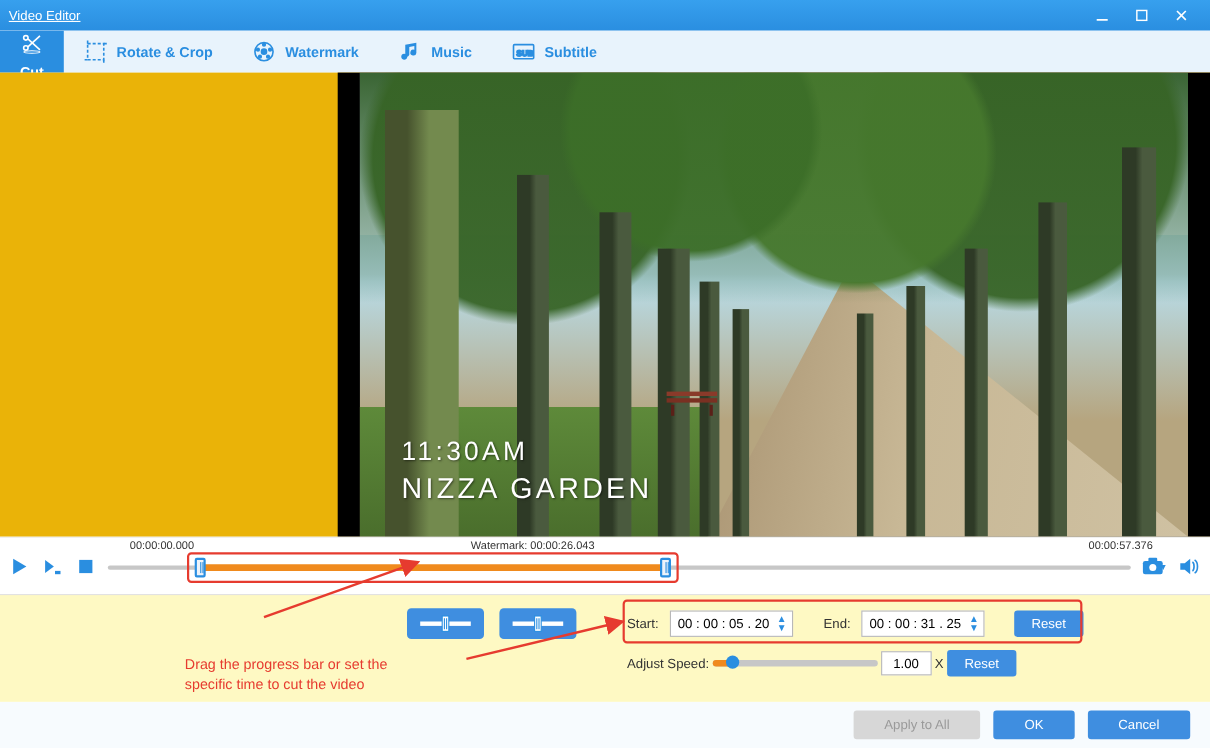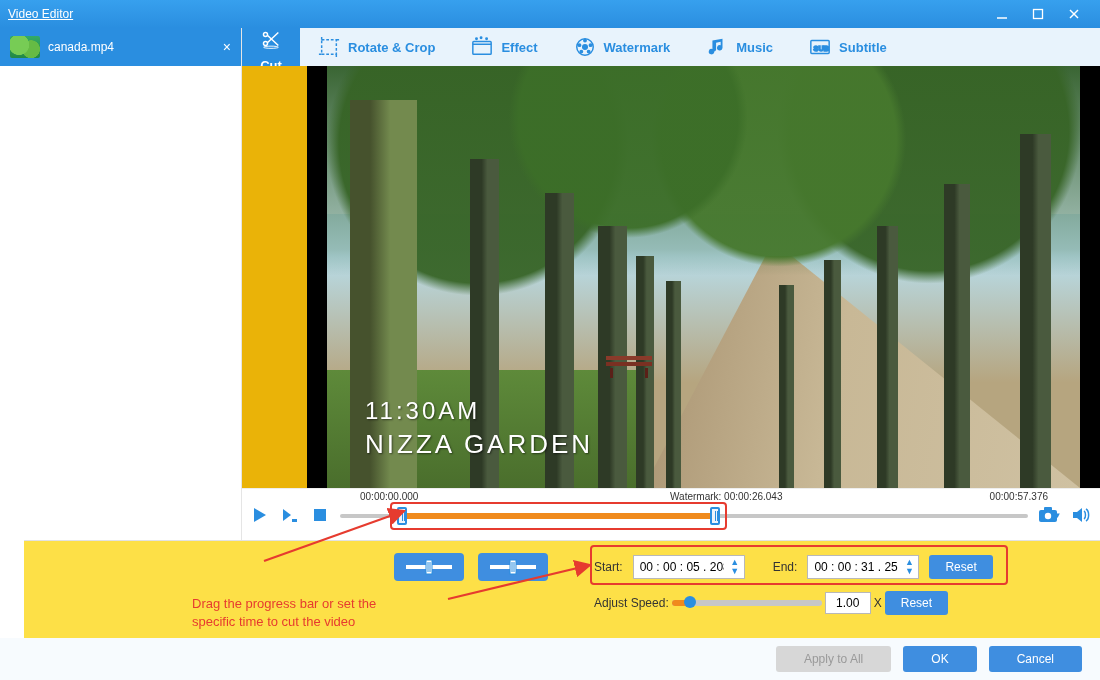--- a/index.html
+++ b/index.html
@@ -68,21 +68,21 @@
   .timelabels span:nth-child(3){position:absolute;right:-48px;}
   .timeline{flex:1; position:relative; height:22px;}
   .track{position:absolute;left:0;right:0;top:10px;height:4px;background:#c7c7c7;border-radius:2px;}
   .seltrack{position:absolute;top:9px;height:6px;background:#f08a1d;border-radius:2px;}
   .tl-handle{position:absolute;top:3px;width:10px;height:18px;background:#edf3fa;border:2px solid #2a8ee0;border-radius:2px;}
   .tl-handle::after{content:"";position:absolute;left:3px;top:2px;bottom:2px;width:1px;background:#2a8ee0;box-shadow:2px 0 #2a8ee0;}
   .selbox{position:absolute;border:2px solid #e63b2f;border-radius:4px;pointer-events:none;}
   .rbtn{width:22px;height:22px;color:#2a8ee0;display:flex;align-items:center;justify-content:center;}
 
   
-  .controls { height:98px; background:#fde047; border-top:1px solid #e2e2e2; position:relative;margin-left:24px;}
+  .controls { height:98px; background:#fef9c3; border-top:1px solid #e2e2e2; position:relative;}
   .seg-btns{position:absolute;left:370px;top:12px;display:flex;gap:14px;}
   .segbtn{width:70px;height:28px;background:#3f8ee0;border-radius:4px;display:flex;align-items:center;justify-content:center;}
   .segbtn svg{display:block;}
   .cut-fields{position:absolute;left:570px;right:115px;top:8px;height:36px;display:flex;align-items:center;gap:10px;font-size:12px;color:#333;}
   .tfield{display:flex;align-items:center;border:1px solid #b8b8b8;height:24px;background:#fff;padding:0 2px;}
   .tfield input{border:none;outline:none;width:92px;font-size:12px;text-align:left;padding:0 4px;font-family:inherit;}
   .spin{width:14px;display:flex;flex-direction:column;color:#2a8ee0;}
   .spin span{height:9px;font-size:9px;line-height:8px;text-align:center;}
   .bluebtn{background:#3f8ee0;color:#fff;border:none;height:24px;padding:0 16px;border-radius:3px;font-size:12px;}
   .speed-row{position:absolute;left:570px;top:50px;display:flex;align-items:center;gap:3px;font-size:12px;color:#333;}
@@ -118,27 +118,20 @@
   <div class="win-btn">
       <svg width="12" height="12">
         <line x1="2" y1="2" x2="10" y2="10" stroke="#fff" stroke-width="1.5"></line>
         <line x1="10" y1="2" x2="2" y2="10" stroke="#fff" stroke-width="1.5"></line>
       </svg>
     </div>
 </div>
 
 <div class="row1">
 
-  <div class="sidebar">
-    <div class="filetab">
-      <div class="thumb"></div>
-      <span>canada.mp4</span>
-      <span class="tabclose">×</span>
-    </div>
-  </div>
 
   <div class="rightcol">
 
     <div class="toolbar">
       <div class="tbtn active">
         <span class="ticon">
             <svg width="22" height="22" viewBox="0 0 24 24" fill="none" stroke="#fff" stroke-width="1.6">
               <circle cx="6" cy="7" r="2.2"></circle>
               <circle cx="6" cy="17" r="2.2"></circle>
               <line x1="8" y1="8" x2="20" y2="19"></line>
@@ -149,32 +142,20 @@
         <span>Cut</span>
       </div>
       <div class="tbtn">
         <span class="ticon">
             <svg width="22" height="22" viewBox="0 0 24 24" fill="none" stroke="#2a8ee0" stroke-width="1.6" stroke-dasharray="3 2">
               <rect x="4" y="4" width="16" height="16"></rect>
               <path d="M4 1v3M20 23v-3M1 20h3M23 4h-3" stroke-dasharray="0"></path>
             </svg>
           </span>
         <span>Rotate &amp; Crop</span>
-      </div>
-      <div class="tbtn">
-        <span class="ticon">
-            <svg width="22" height="22" viewBox="0 0 24 24" fill="none" stroke="#2a8ee0" stroke-width="1.6">
-              <rect x="2" y="6" width="20" height="14" rx="1"></rect>
-              <line x1="2" y1="9" x2="22" y2="9"></line>
-              <circle cx="6" cy="3" r="0.8" fill="#2a8ee0"></circle>
-              <circle cx="11" cy="2" r="0.8" fill="#2a8ee0"></circle>
-              <circle cx="17" cy="3" r="0.8" fill="#2a8ee0"></circle>
-            </svg>
-          </span>
-        <span>Effect</span>
       </div>
       <div class="tbtn">
         <span class="ticon">
             <svg width="22" height="22" viewBox="0 0 24 24" fill="none" stroke="#2a8ee0" stroke-width="1.6">
               <circle cx="12" cy="12" r="9"></circle>
               <circle cx="12" cy="12" r="2.5" fill="#2a8ee0"></circle>
               <circle cx="12" cy="5" r="1.3" fill="#2a8ee0"></circle>
               <circle cx="18" cy="10" r="1.3" fill="#2a8ee0"></circle>
               <circle cx="16" cy="17" r="1.3" fill="#2a8ee0"></circle>
               <circle cx="8" cy="17" r="1.3" fill="#2a8ee0"></circle>

